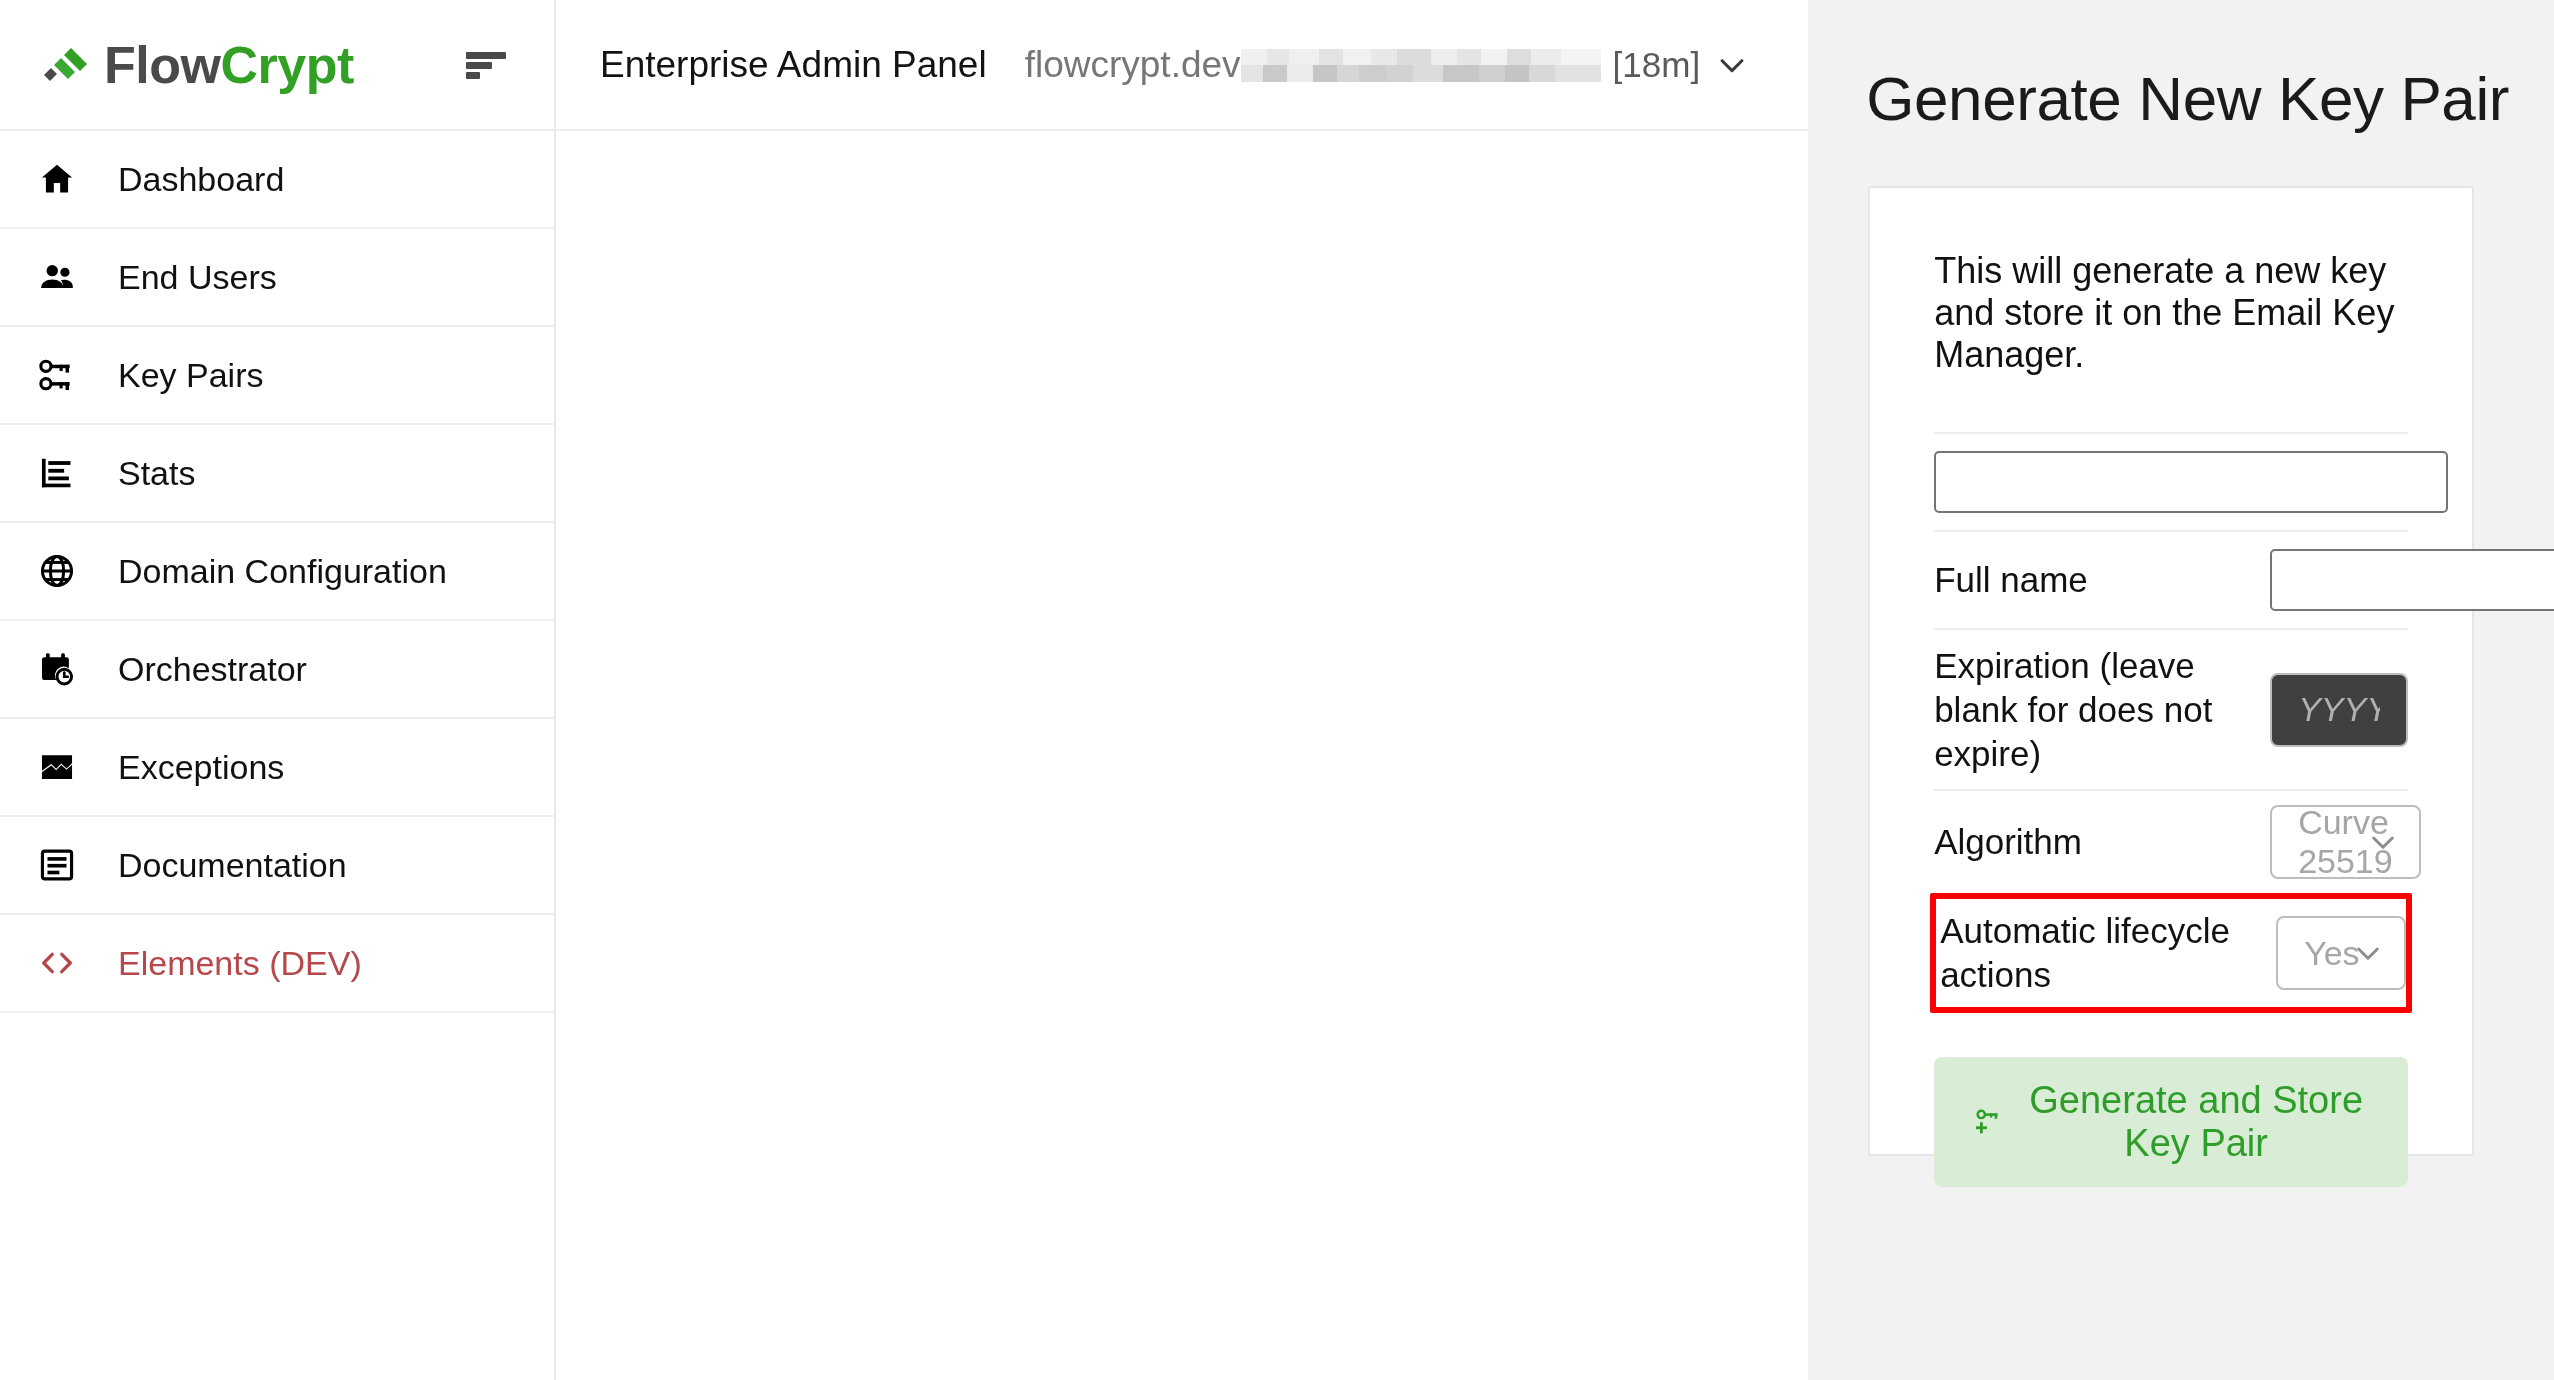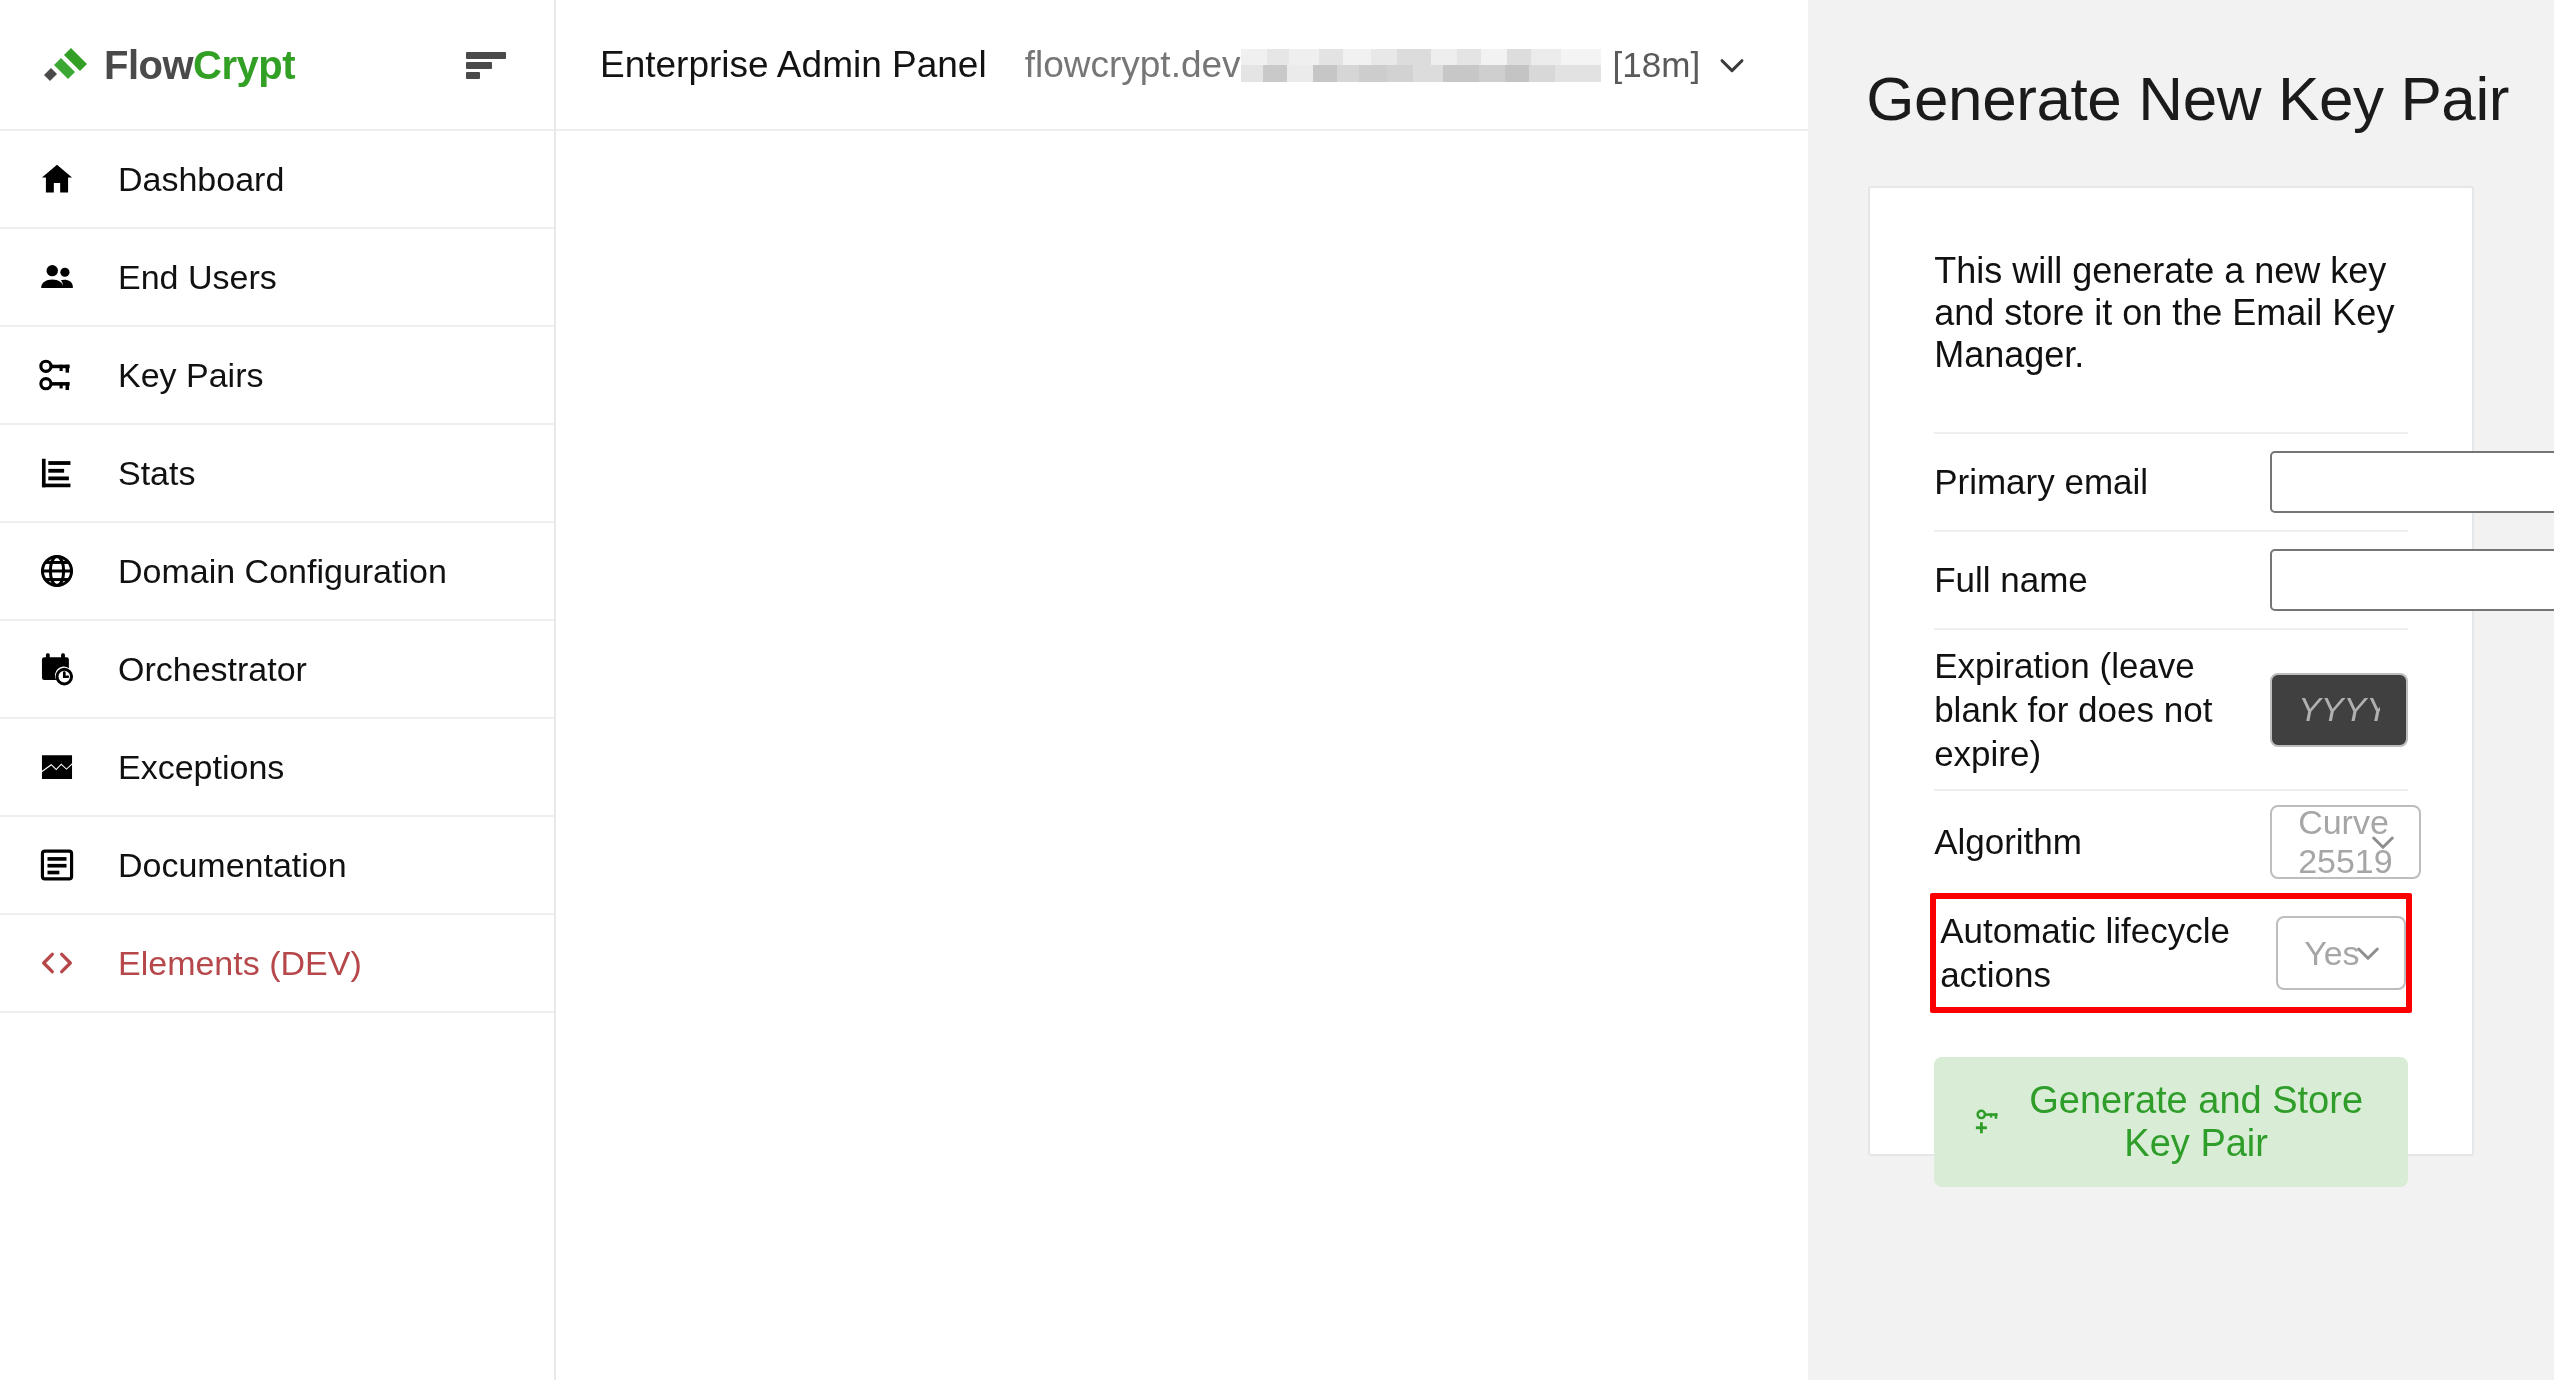--- a/index.html
+++ b/index.html
@@ -20,21 +20,21 @@
   }
   .brand {
     height: 131px; min-height: 131px;
     display: flex; align-items: center;
     padding: 0 44px 0 42px;
     border-bottom: 2px solid #ededed;
     justify-content: space-between;
   }
   .brand-left { display: flex; align-items: center; gap: 14px; }
   .logo-mark { width: 48px; height: 36px; display: block; }
-  .logo-text { font-size: 40px; font-weight: 600; letter-spacing: -0.5px; line-height: 1; }
+  .logo-text { font-size: 52px; font-weight: 600; letter-spacing: -0.5px; line-height: 1; }
   .logo-flow { color: #4a4a4a; }
   .logo-crypt { color: #31a024; }
   .sort-icon { width: 46px; height: 34px; display: block; }
 
   .nav { display: flex; flex-direction: column; }
   .nav-item {
     height: 98px; min-height: 98px;
     display: flex; align-items: center;
     padding-left: 38px;
     border-bottom: 2px solid #efefef;
@@ -354,21 +354,20 @@
 
     <main class="page">
       <h1 class="page-title">Generate New Key Pair</h1>
 
       <section class="card">
         <p class="card-intro">This will generate a new key and store it on the Email Key Manager.</p>
 
         <div class="form">
 
           <div class="form-row">
-            <div class="form-label">Primary email</div>
             <div class="form-control">
               <input class="text-input" type="text" value="" style="">
             </div>
           </div>
 
           <div class="form-row">
             <div class="form-label">Full name</div>
             <div class="form-control">
               <input class="text-input" type="text" value="" style="">
             </div>

